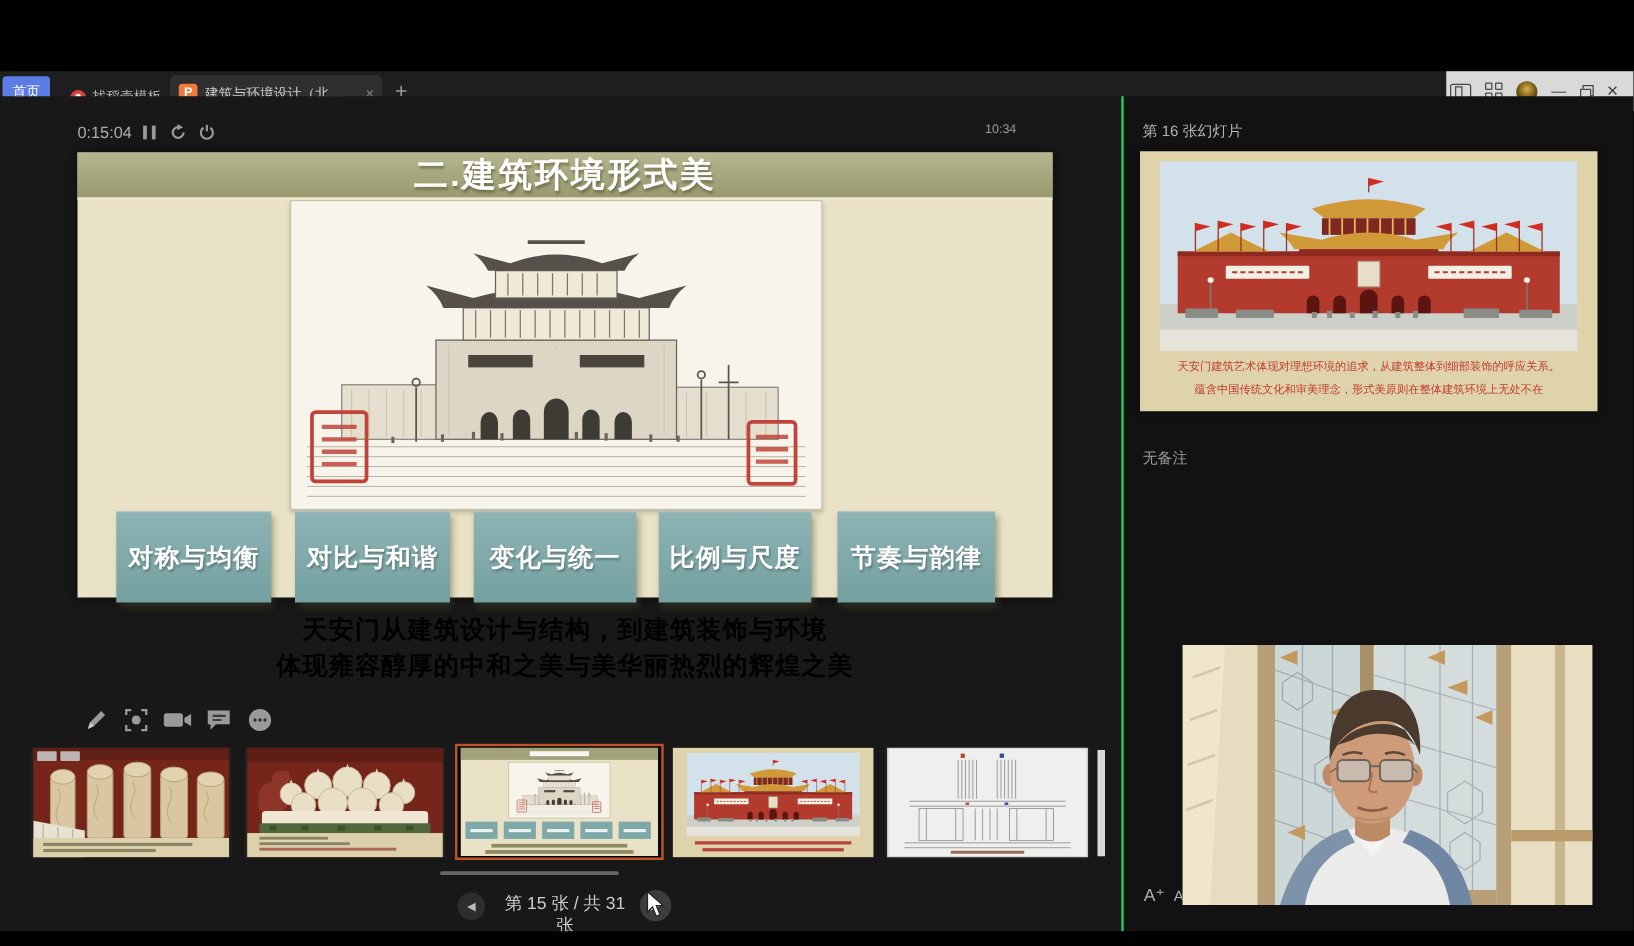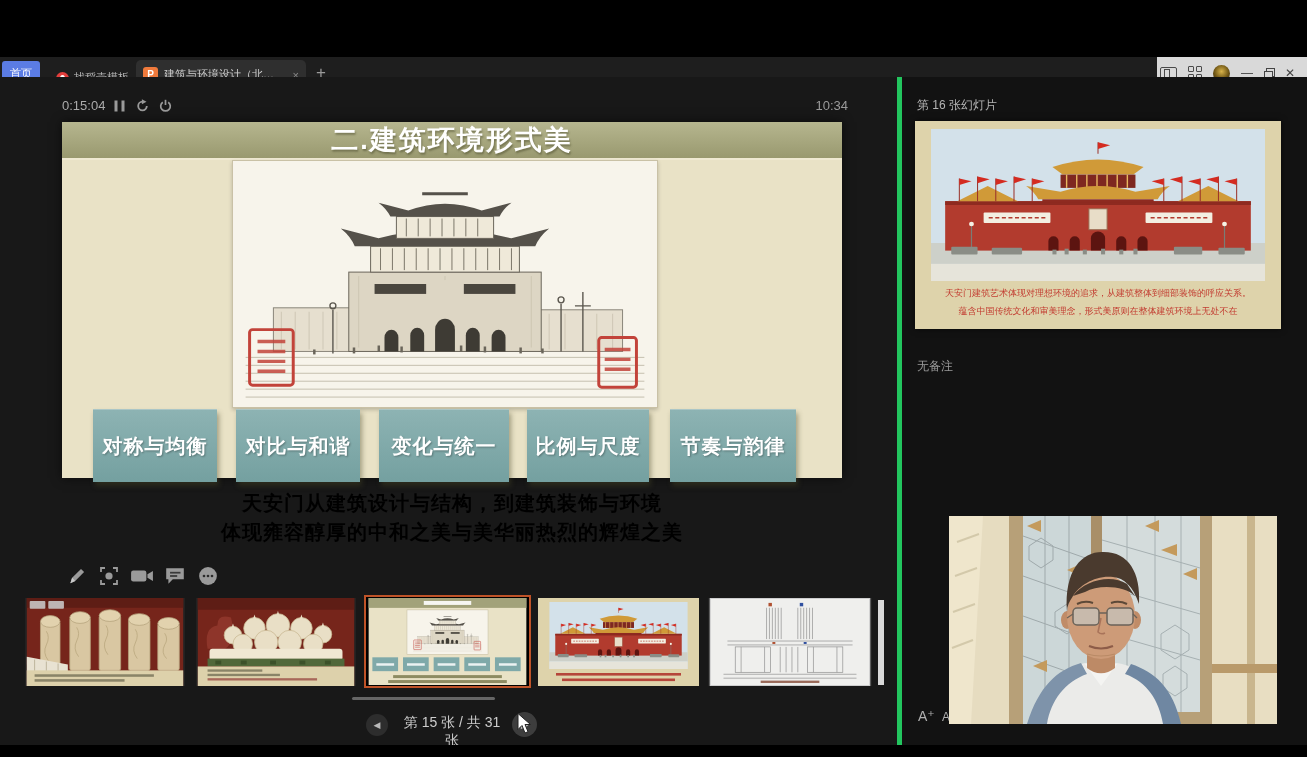--- a/index.html
+++ b/index.html
@@ -24,25 +24,25 @@
   .grid-ic { width:14px; height:14px; display:grid; grid-template-columns:6px 6px; grid-template-rows:6px 6px; gap:2px; }
   .grid-ic span { border:1.3px solid #4a4a4a; border-radius:1px; }
   .avatar { width:17px; height:17px; border-radius:50%; background:radial-gradient(circle at 50% 38%, #d8b34a 0%, #6b5212 55%, #1c1c1c 100%); }
   .win-btn { color:#444; font-size:12px; line-height:1; }
   .restore-ic { width:10px; height:10px; position:relative; }
   .restore-ic::before { content:""; position:absolute; left:2px; top:0; width:7px; height:7px; border:1.2px solid #444; }
   .restore-ic::after { content:""; position:absolute; left:0; top:3px; width:7px; height:7px; border:1.2px solid #444; background:#d9d9d9; }
 
   
   .main-area { position:absolute; left:0; top:77px; width:897px; height:668px; background:#181818; }
-  .right-panel { position:absolute; left:897px; top:77px; width:410px; height:668px; background:#121212; border-left:5px solid #22c55e; }
+  .right-panel { position:absolute; left:897px; top:77px; width:410px; height:668px; background:#121212; border-left:2px solid #22c55e; }
   .letterbox-bottom { position:absolute; left:0; top:745px; width:1307px; height:12px; background:#000; }
 
   .timer-text { position:absolute; left:62px; top:21px; color:#ababab; font-size:13px; }
-  .clock-text { position:absolute; left:788px; top:21px; width:60px; text-align:right; color:#9a9a9a; font-size:13px; }
+  .clock-text { position:absolute; left:788px; top:21px; width:60px; text-align:left; color:#9a9a9a; font-size:10px; }
   .timer-ic { position:absolute; top:22px; width:15px; height:14px; }
 
   
   .slide { position:absolute; left:62px; top:45px; width:780px; height:356px; background:#e9e2c6; box-shadow:0 0 10px rgba(0,0,0,.6); }
   .slide-titleband { position:absolute; left:0; top:0; width:100%; height:38px; background:linear-gradient(#b6b68f,#99996f); border-bottom:2px solid #efe9d2; display:flex; align-items:center; justify-content:center; }
   .slide-title { color:#fff; font-size:27px; font-weight:bold; letter-spacing:2px; text-shadow:1px 2px 2px rgba(60,60,30,.45); }
   .engraving-box { position:absolute; left:170px; top:38px; width:426px; height:248px; background:#f7f4eb; border:1px solid #c9c1a6; box-shadow:0 2px 4px rgba(0,0,0,.2); }
   .teal-btn { position:absolute; top:287px; height:73px; background:linear-gradient(#8db3b3,#74a0a0); border-top:1px solid rgba(255,255,255,.4); box-shadow:2px 4px 5px rgba(70,70,40,.45); color:#fff; font-size:20px; font-weight:bold; display:flex; align-items:center; justify-content:center; letter-spacing:1px; text-shadow:1px 1px 2px rgba(0,0,0,.3); }
   .slide-caption { position:absolute; left:0; width:100%; text-align:center; color:#000000; font-size:20px; font-weight:bold; letter-spacing:1px; }
 

